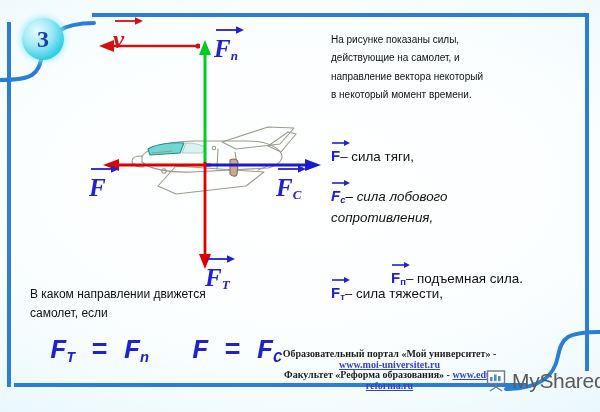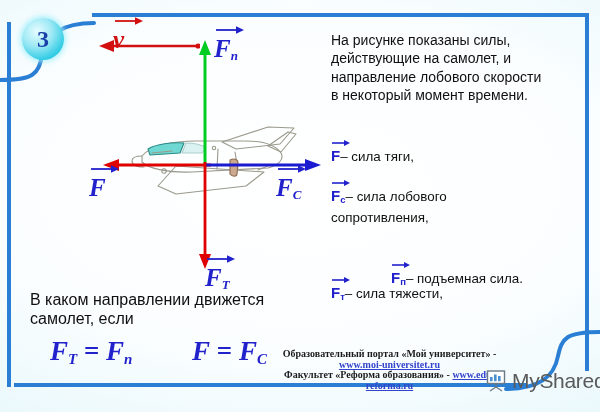--- a/index.html
+++ b/index.html
@@ -40,39 +40,39 @@
   .vec-label .base{font-size:25px;}
   .vec-label .sub{font-size:13px;font-style:italic;vertical-align:-3px;}
   .vec-label.red{color:#d31010;}
   .arrowhat{
     position:absolute;left:1px;top:-2px;
   }
   .lblwrap{position:relative;display:inline-block;padding-top:9px;}
   
   #maintext{
     position:absolute;left:331px;top:31px;width:256px;
-    font-size:14px;color:#101010;line-height:18.4px;
+    font-size:10px;color:#101010;line-height:18.4px;
   }
   .legend-row{
     position:absolute;left:331px;width:252px;
     font-size:13.4px;color:#101010;line-height:18.4px;
   }
   .fsym{
     font-family:"Liberation Sans",sans-serif;font-weight:bold;
     color:#2222cc;font-size:15px;position:relative;display:inline-block;
     padding-top:7px;
   }
   .fsym .sub{font-size:9.5px;vertical-align:-2px;}
   
   #question{
-    position:absolute;left:30px;top:291px;width:270px;
-    font-size:16px;color:#101010;line-height:18.5px;
+    position:absolute;left:30px;top:285px;width:270px;
+    font-size:12px;color:#101010;line-height:18.5px;
   }
   .eq{
-    position:absolute;font-family:Liberation Serif, serif;font-style:italic;
+    position:absolute;font-family:Liberation Mono, monospace;font-style:italic;
     font-weight:bold;color:#2222cc;font-size:27px;white-space:nowrap;line-height:1;
   }
   .eq .sub{font-size:15px;vertical-align:-4px;}
   .eq .op{font-style:normal;}
   
   #footer{
     position:absolute;left:282px;top:349px;width:215px;text-align:center;
     font-family:"Liberation Serif",serif;font-weight:bold;font-size:10px;
     color:#1b1b1b;line-height:10.5px;
   }
@@ -209,35 +209,35 @@
         <line x1="1" y1="5" x2="23" y2="5" stroke="#2222cc" stroke-width="1.8"></line>
         <polygon points="29,5 21,1.2 21,8.8" fill="#2222cc"></polygon>
       </svg>
       <span class="base">F</span><span class="sub">T</span>
     </span>
   </div>
 
   <div id="maintext">
     <div>На рисунке показаны силы,</div>
     <div>действующие на самолет, и</div>
-    <div>направление лобового скорости</div>
+    <div>направление вектора некоторый</div>
     <div>в некоторый момент времени.</div>
   </div>
 
   <div class="legend-row" style="top:140px;">
     <span class="fsym">
       <svg class="arrowhat" style="left:0;top:-1px;" width="20" height="8" viewBox="0 0 20 8">
         <line x1="1" y1="4" x2="14" y2="4" stroke="#2222cc" stroke-width="1.6"></line>
         <polygon points="19,4 13,1 13,7" fill="#2222cc"></polygon>
       </svg>
       <span>F</span><span class="sub"></span>
     </span><span>– сила тяги,</span>
   </div>
 
-  <div class="legend-row" style="top:180px;">
+  <div class="legend-row" style="top:180px;font-style:italic;">
     <span class="fsym">
       <svg class="arrowhat" style="left:0;top:-1px;" width="20" height="8" viewBox="0 0 20 8">
         <line x1="1" y1="4" x2="14" y2="4" stroke="#2222cc" stroke-width="1.6"></line>
         <polygon points="19,4 13,1 13,7" fill="#2222cc"></polygon>
       </svg>
       <span>F</span><span class="sub">с</span>
     </span><span>– сила лобового</span>
     <div>сопротивления,</div>
   </div>
 

